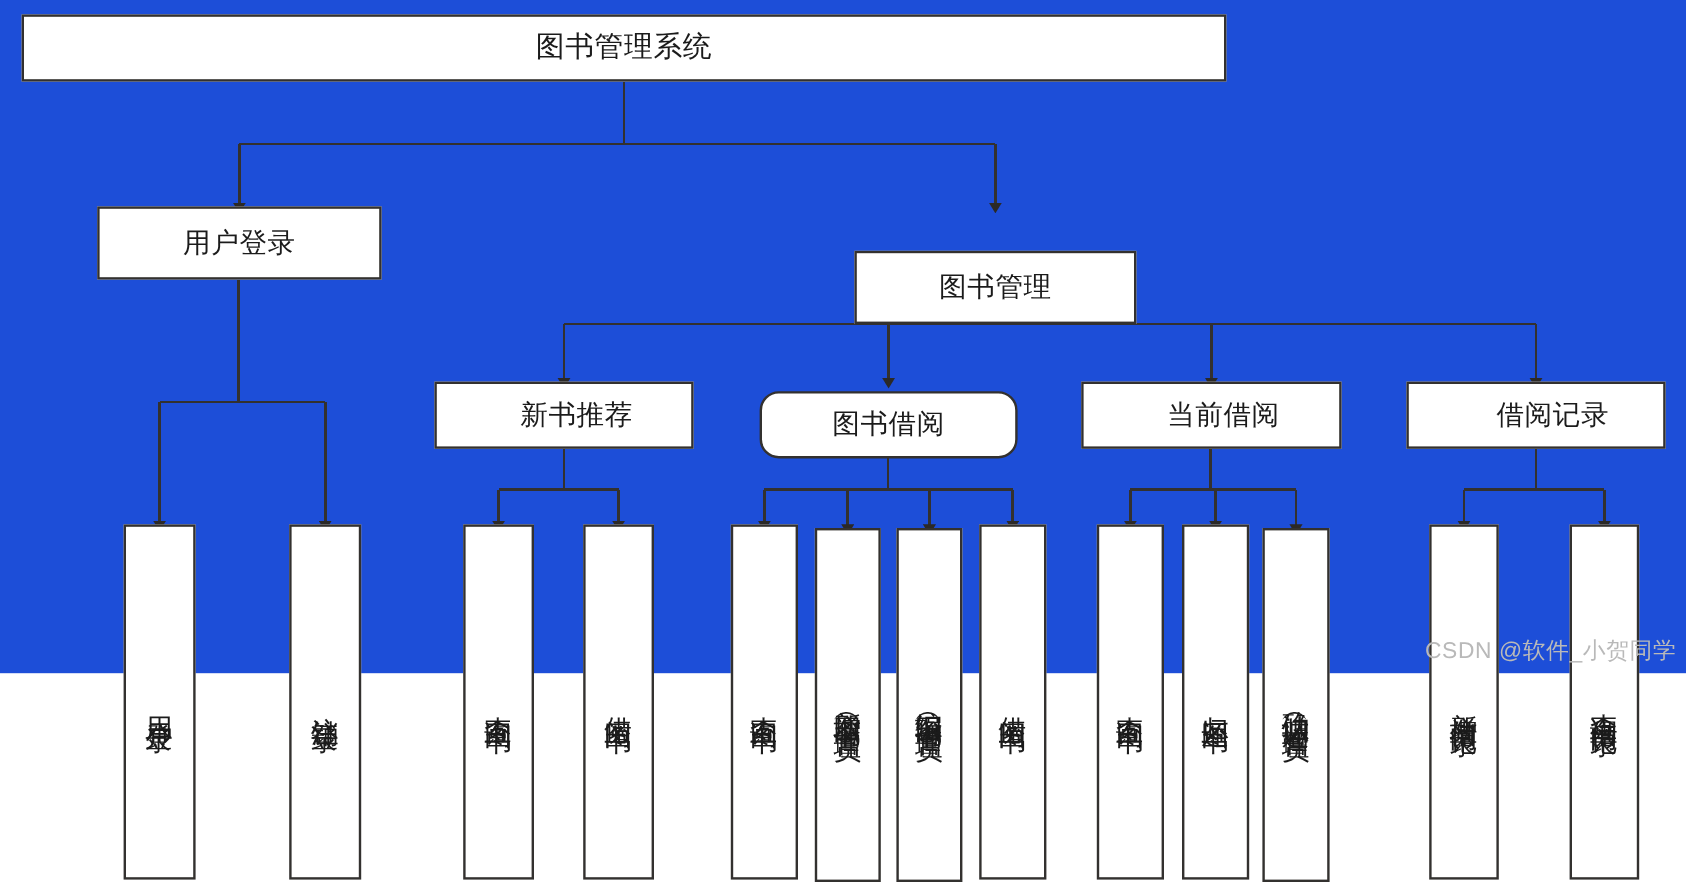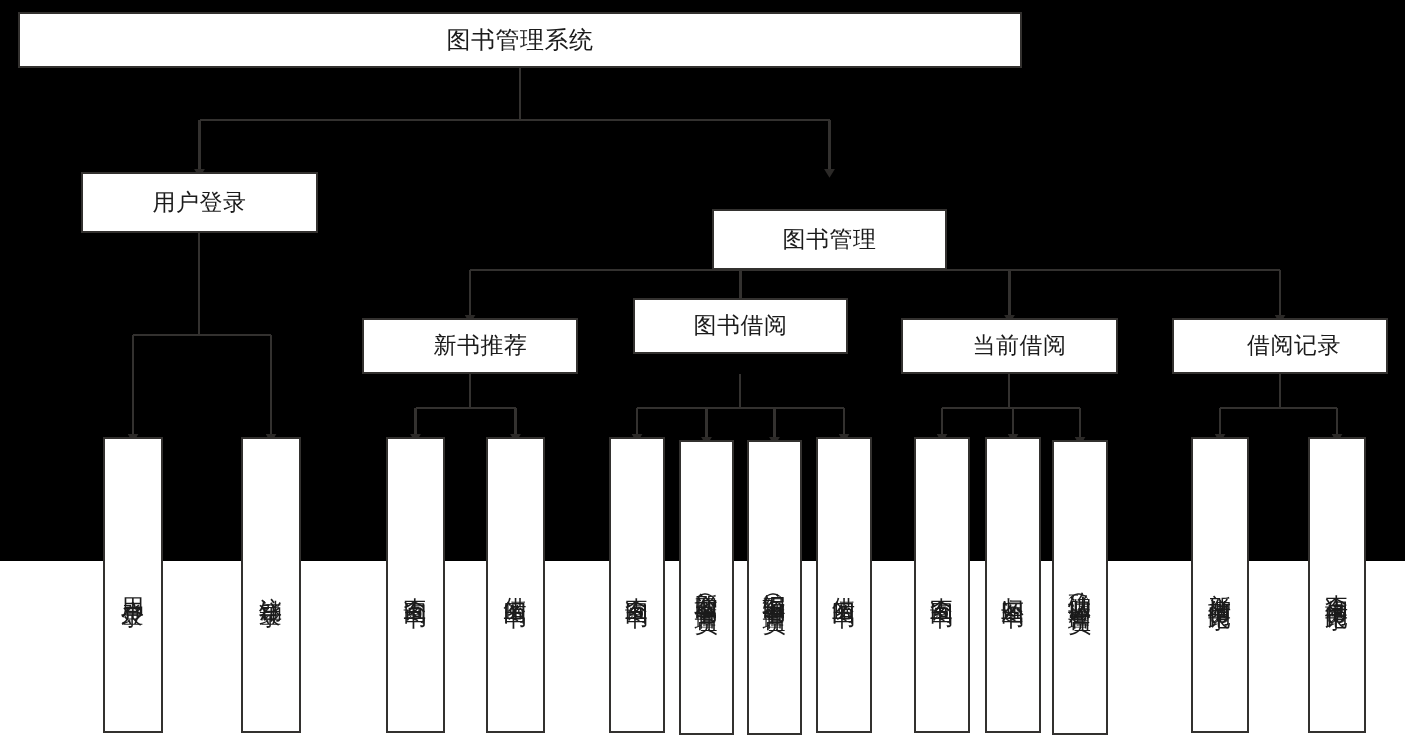--- a/index.html
+++ b/index.html
@@ -11,21 +11,21 @@
   body {
     width: 1405px;
     height: 747px;
     font-family: "Liberation Sans", "DejaVu Sans", sans-serif;
     overflow: hidden;
   }
   #diagram-root {
     position: relative;
     width: 1405px;
     height: 561px;
-    background: #000000;
+    background: #1d4ed8;
   }
   .node-box {
     position: absolute;
     box-sizing: border-box;
     background: #ffffff;
     border: 2px solid #33312f;
     display: flex;
     align-items: center;
     justify-content: center;
     overflow: hidden;
@@ -122,21 +122,21 @@
       </div>
       <div class="node-box horizontal" style="left: 81px; top: 172px; width: 237px; height: 61px;">
         <span class="node-label">用户登录</span>
       </div>
       <div class="node-box horizontal" style="left: 712px; top: 172px; width: 235px; height: 61px; margin-top: 37px;">
         <span class="node-label">图书管理</span>
       </div>
       <div class="node-box horizontal" style="left: 362px; top: 318px; width: 216px; height: 56px; padding-left: 21px;">
         <span class="node-label">新书推荐</span>
       </div>
-      <div class="node-box horizontal" style="left: 633px; top: 298px; width: 215px; height: 56px;">
+      <div class="node-box horizontal" style="left: 633px; top: 326px; width: 215px; height: 56px; border-radius: 16px;">
         <span class="node-label">图书借阅</span>
       </div>
       <div class="node-box horizontal" style="left: 901px; top: 318px; width: 217px; height: 56px; padding-left: 20px;">
         <span class="node-label">当前借阅</span>
       </div>
       <div class="node-box horizontal" style="left: 1172px; top: 318px; width: 216px; height: 56px; padding-left: 28px;">
         <span class="node-label">借阅记录</span>
       </div>
       <div class="node-box vertical" style="left: 103px; top: 437px; width: 60px; height: 296px;">
         <span class="node-label">用户登录</span>
@@ -171,13 +171,14 @@
       <div class="node-box vertical" style="left: 1052px; top: 440px; width: 56px; height: 295px;">
         <span class="node-label">确认归还（管理员）</span>
       </div>
       <div class="node-box vertical" style="left: 1191px; top: 437px; width: 58px; height: 296px;">
         <span class="node-label">新增借阅记录</span>
       </div>
       <div class="node-box vertical" style="left: 1308px; top: 437px; width: 58px; height: 296px;">
         <span class="node-label">查询借阅记录</span>
       </div>
     </div>
+  <div id="watermark">CSDN @软件_小贺同学</div>
 </div>
 
 </body></html>

